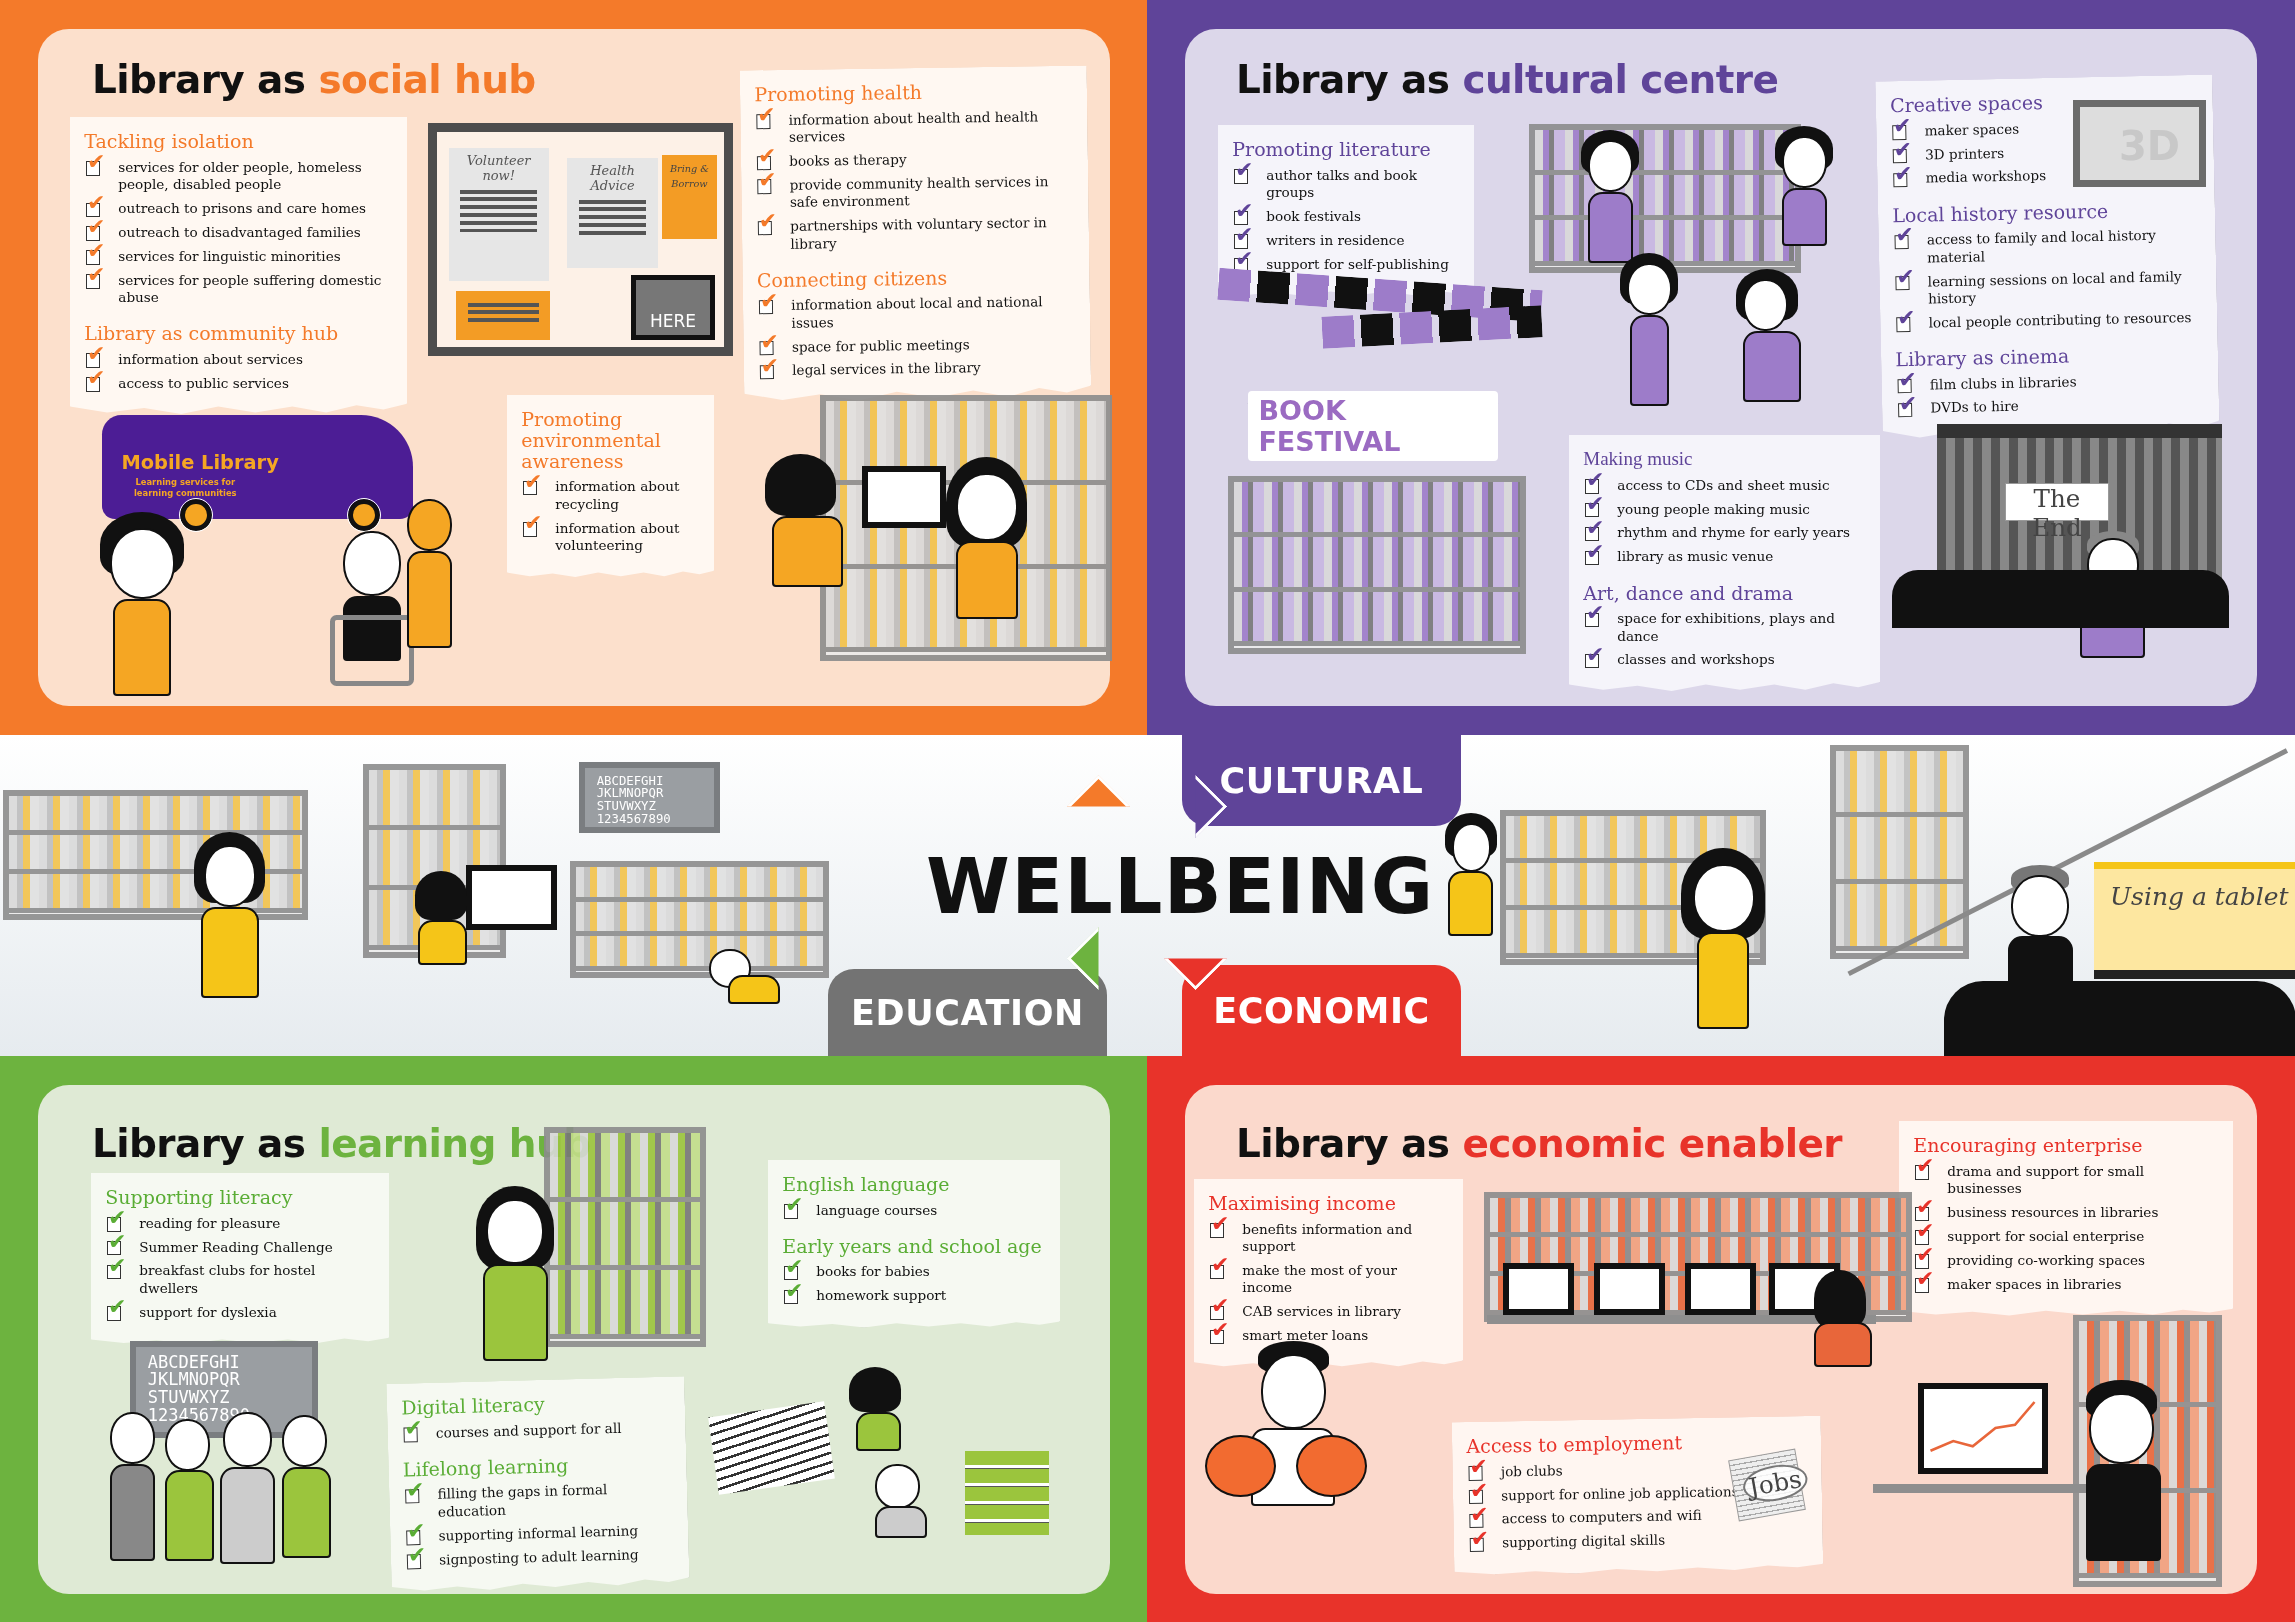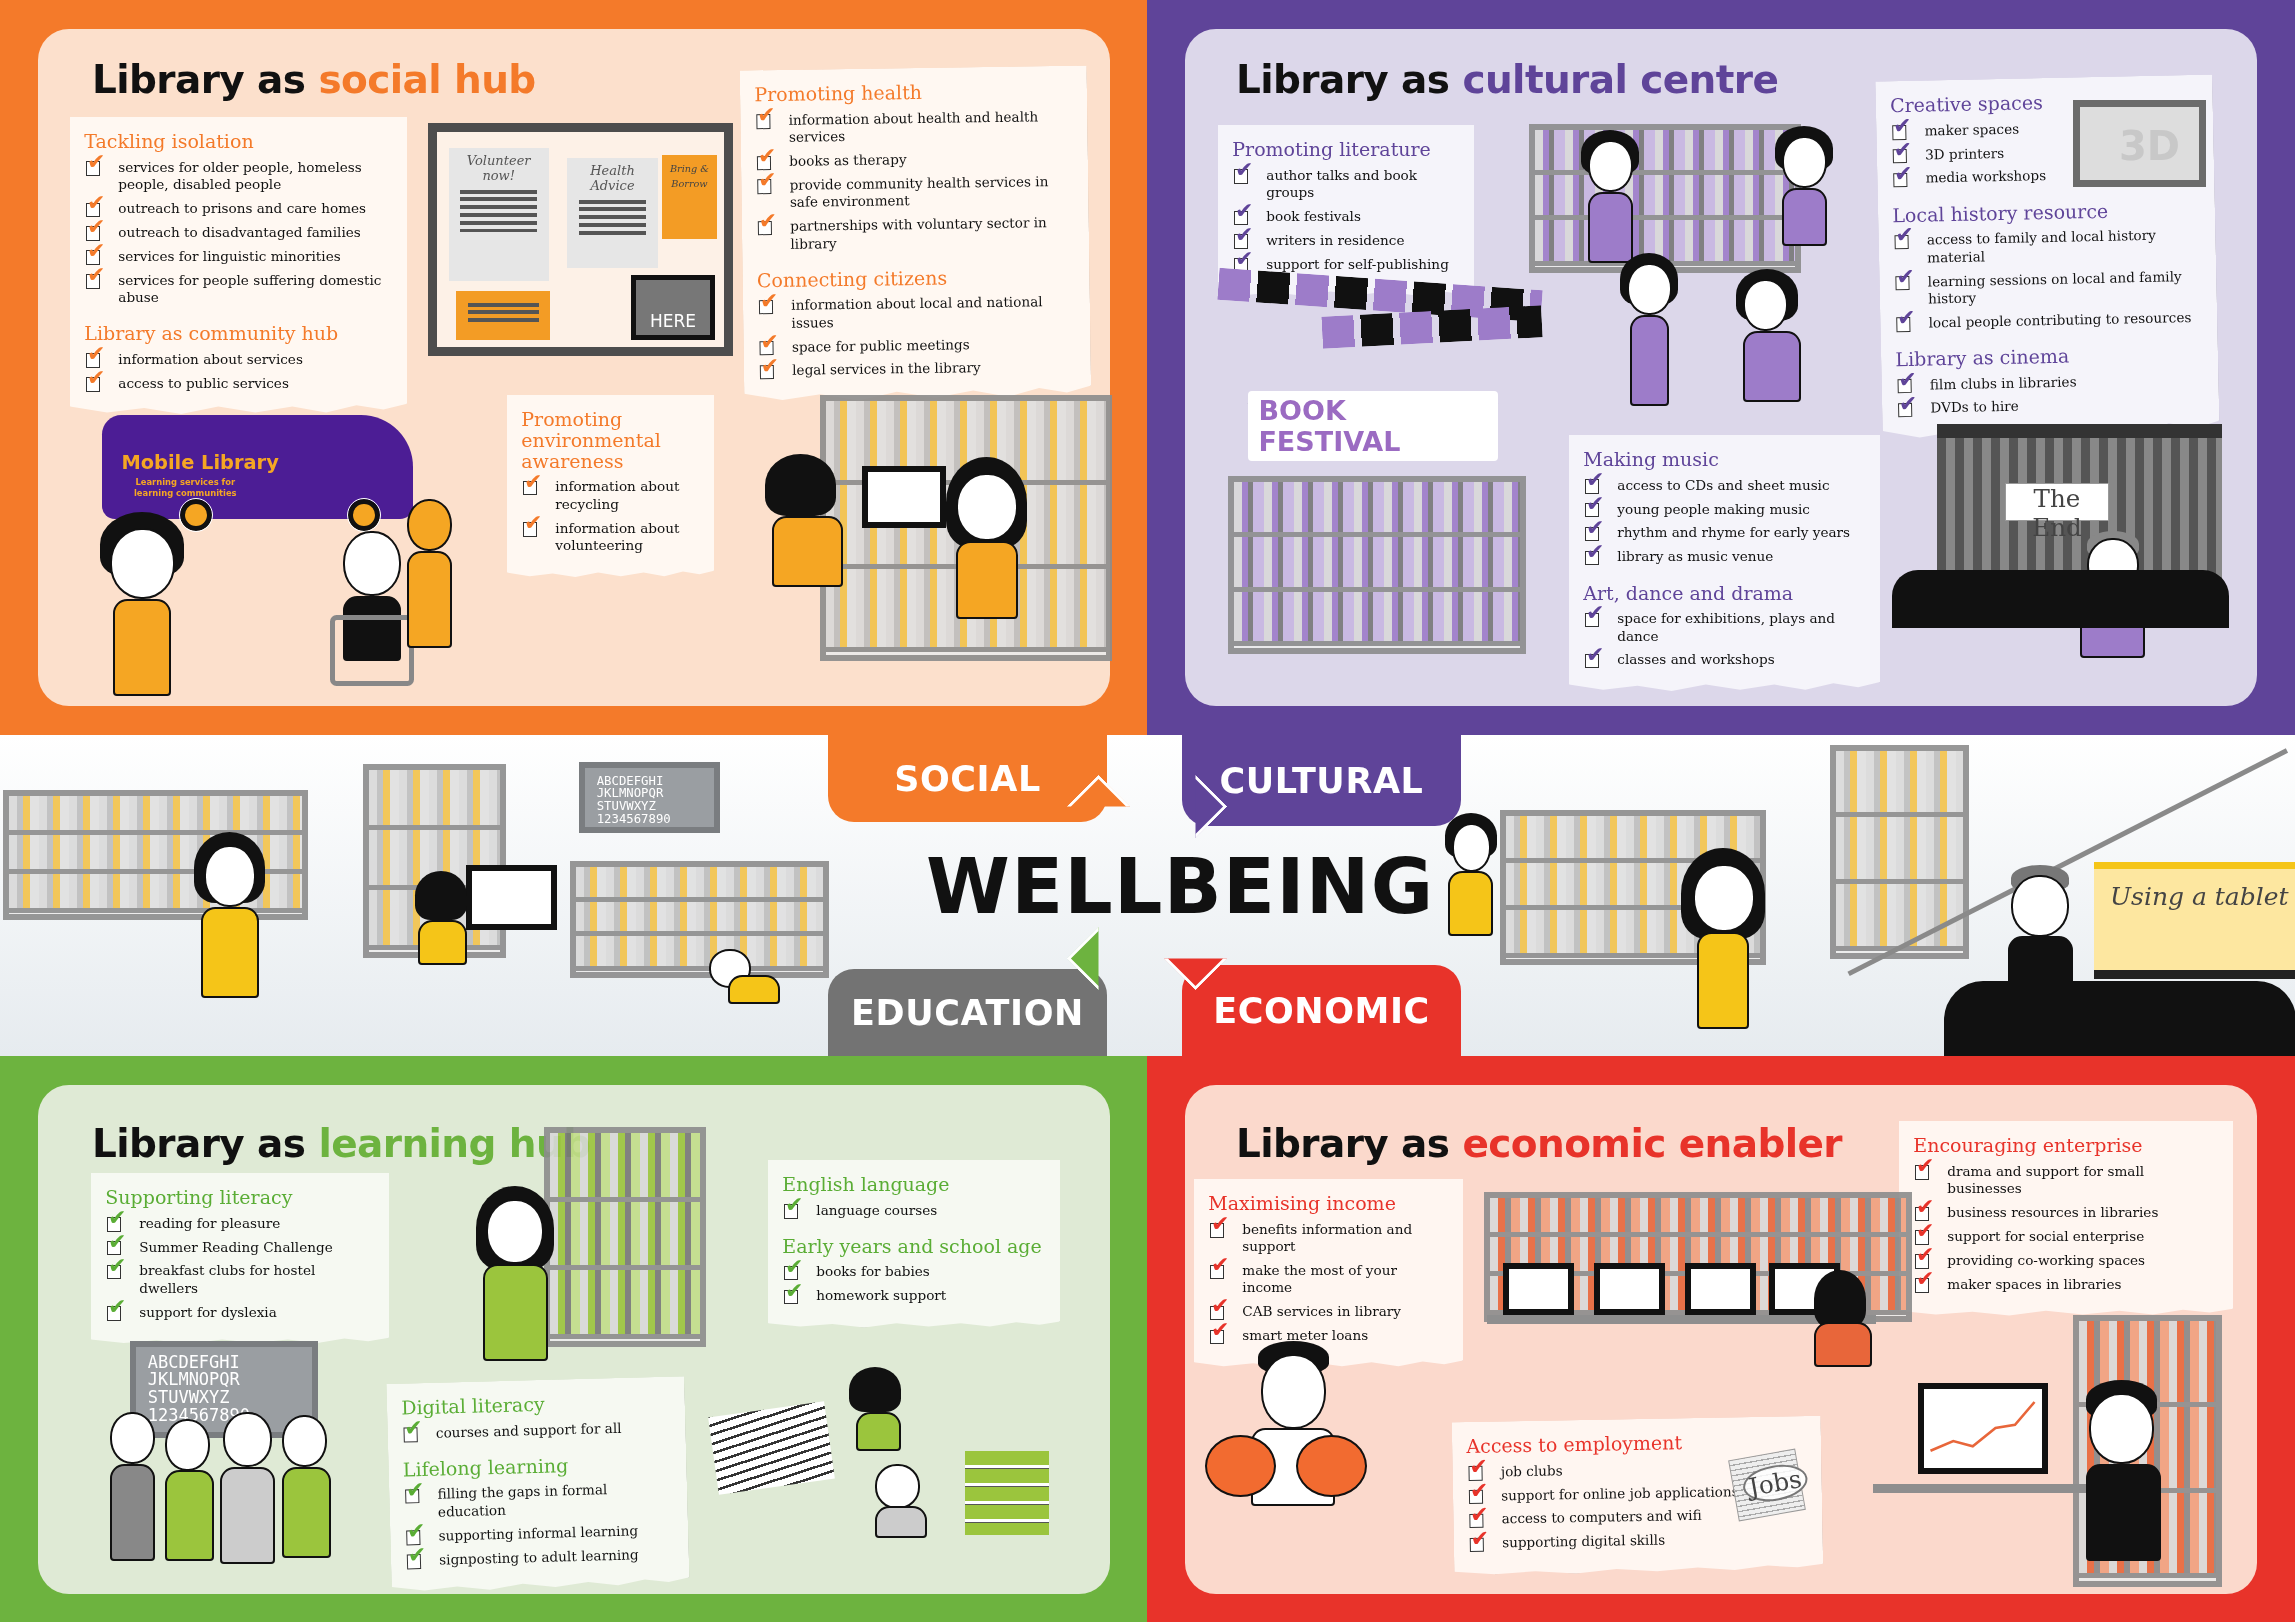--- a/index.html
+++ b/index.html
@@ -232,21 +232,21 @@
         <li><span class="cb"></span><span class="tick" style="color: rgb(95, 68, 153);">✔</span><span>learning sessions on local and family history</span></li>
         <li><span class="cb"></span><span class="tick" style="color: rgb(95, 68, 153);">✔</span><span>local people contributing to resources</span></li>
       </ul>
       <h3 class="gap" style="color: rgb(95, 68, 153);">Library as cinema</h3>
       <ul>
         <li><span class="cb"></span><span class="tick" style="color: rgb(95, 68, 153);">✔</span><span>film clubs in libraries</span></li>
         <li><span class="cb"></span><span class="tick" style="color: rgb(95, 68, 153);">✔</span><span>DVDs to hire</span></li>
       </ul>
     </div>
   <div class="note themed-cultural" style="left: 1569px; top: 435px; width: 311px; background: rgb(245, 244, 250);">
-      <h3 style="color: rgb(95, 68, 153);">Making music</h3>
+      <h3 style="color: rgb(95, 68, 153); font-family: Liberation Serif, serif;">Making music</h3>
       <ul>
         <li><span class="cb"></span><span class="tick" style="color: rgb(95, 68, 153);">✔</span><span>access to CDs and sheet music</span></li>
         <li><span class="cb"></span><span class="tick" style="color: rgb(95, 68, 153);">✔</span><span>young people making music</span></li>
         <li><span class="cb"></span><span class="tick" style="color: rgb(95, 68, 153);">✔</span><span>rhythm and rhyme for early years</span></li>
         <li><span class="cb"></span><span class="tick" style="color: rgb(95, 68, 153);">✔</span><span>library as music venue</span></li>
       </ul>
       <h3 class="gap" style="color: rgb(95, 68, 153);">Art, dance and drama</h3>
       <ul>
         <li><span class="cb"></span><span class="tick" style="color: rgb(95, 68, 153);">✔</span><span>space for exhibitions, plays and dance</span></li>
         <li><span class="cb"></span><span class="tick" style="color: rgb(95, 68, 153);">✔</span><span>classes and workshops</span></li>
@@ -361,21 +361,20 @@
       <div class="hair" style="left:3.2px;top:0;width:58px;height:26px;background:#777"></div>
       <div class="head" style="left:3.2px;top:9.7px;width:58px;height:62px"></div>
       <div class="body" style="left:0;top:71px;width:65px;height:58px;background:#111"></div>
     </div>
     <div style="position:absolute;left:1944px;top:246px;width:352px;height:75px;background:#111;border-radius:39px 39px 0 0"></div>
   </section>
   <div class="screen" style="top:862px;left:2094px">
       <span>Using a tablet</span>
     </div>
 
-  <div class="pill pill-social">SOCIAL</div>
   <div class="pill pill-cultural">CULTURAL</div>
   <div class="pill pill-education">EDUCATION</div>
   <div class="pill pill-economic">ECONOMIC</div>
   <div class="arrow a1"></div>
   <div class="arrow a2"></div>
   <div class="arrow a3"></div>
   <div class="arrow a4"></div>
   <div class="wellbeing">WELLBEING</div>
 
   <section class="quad q-education">

